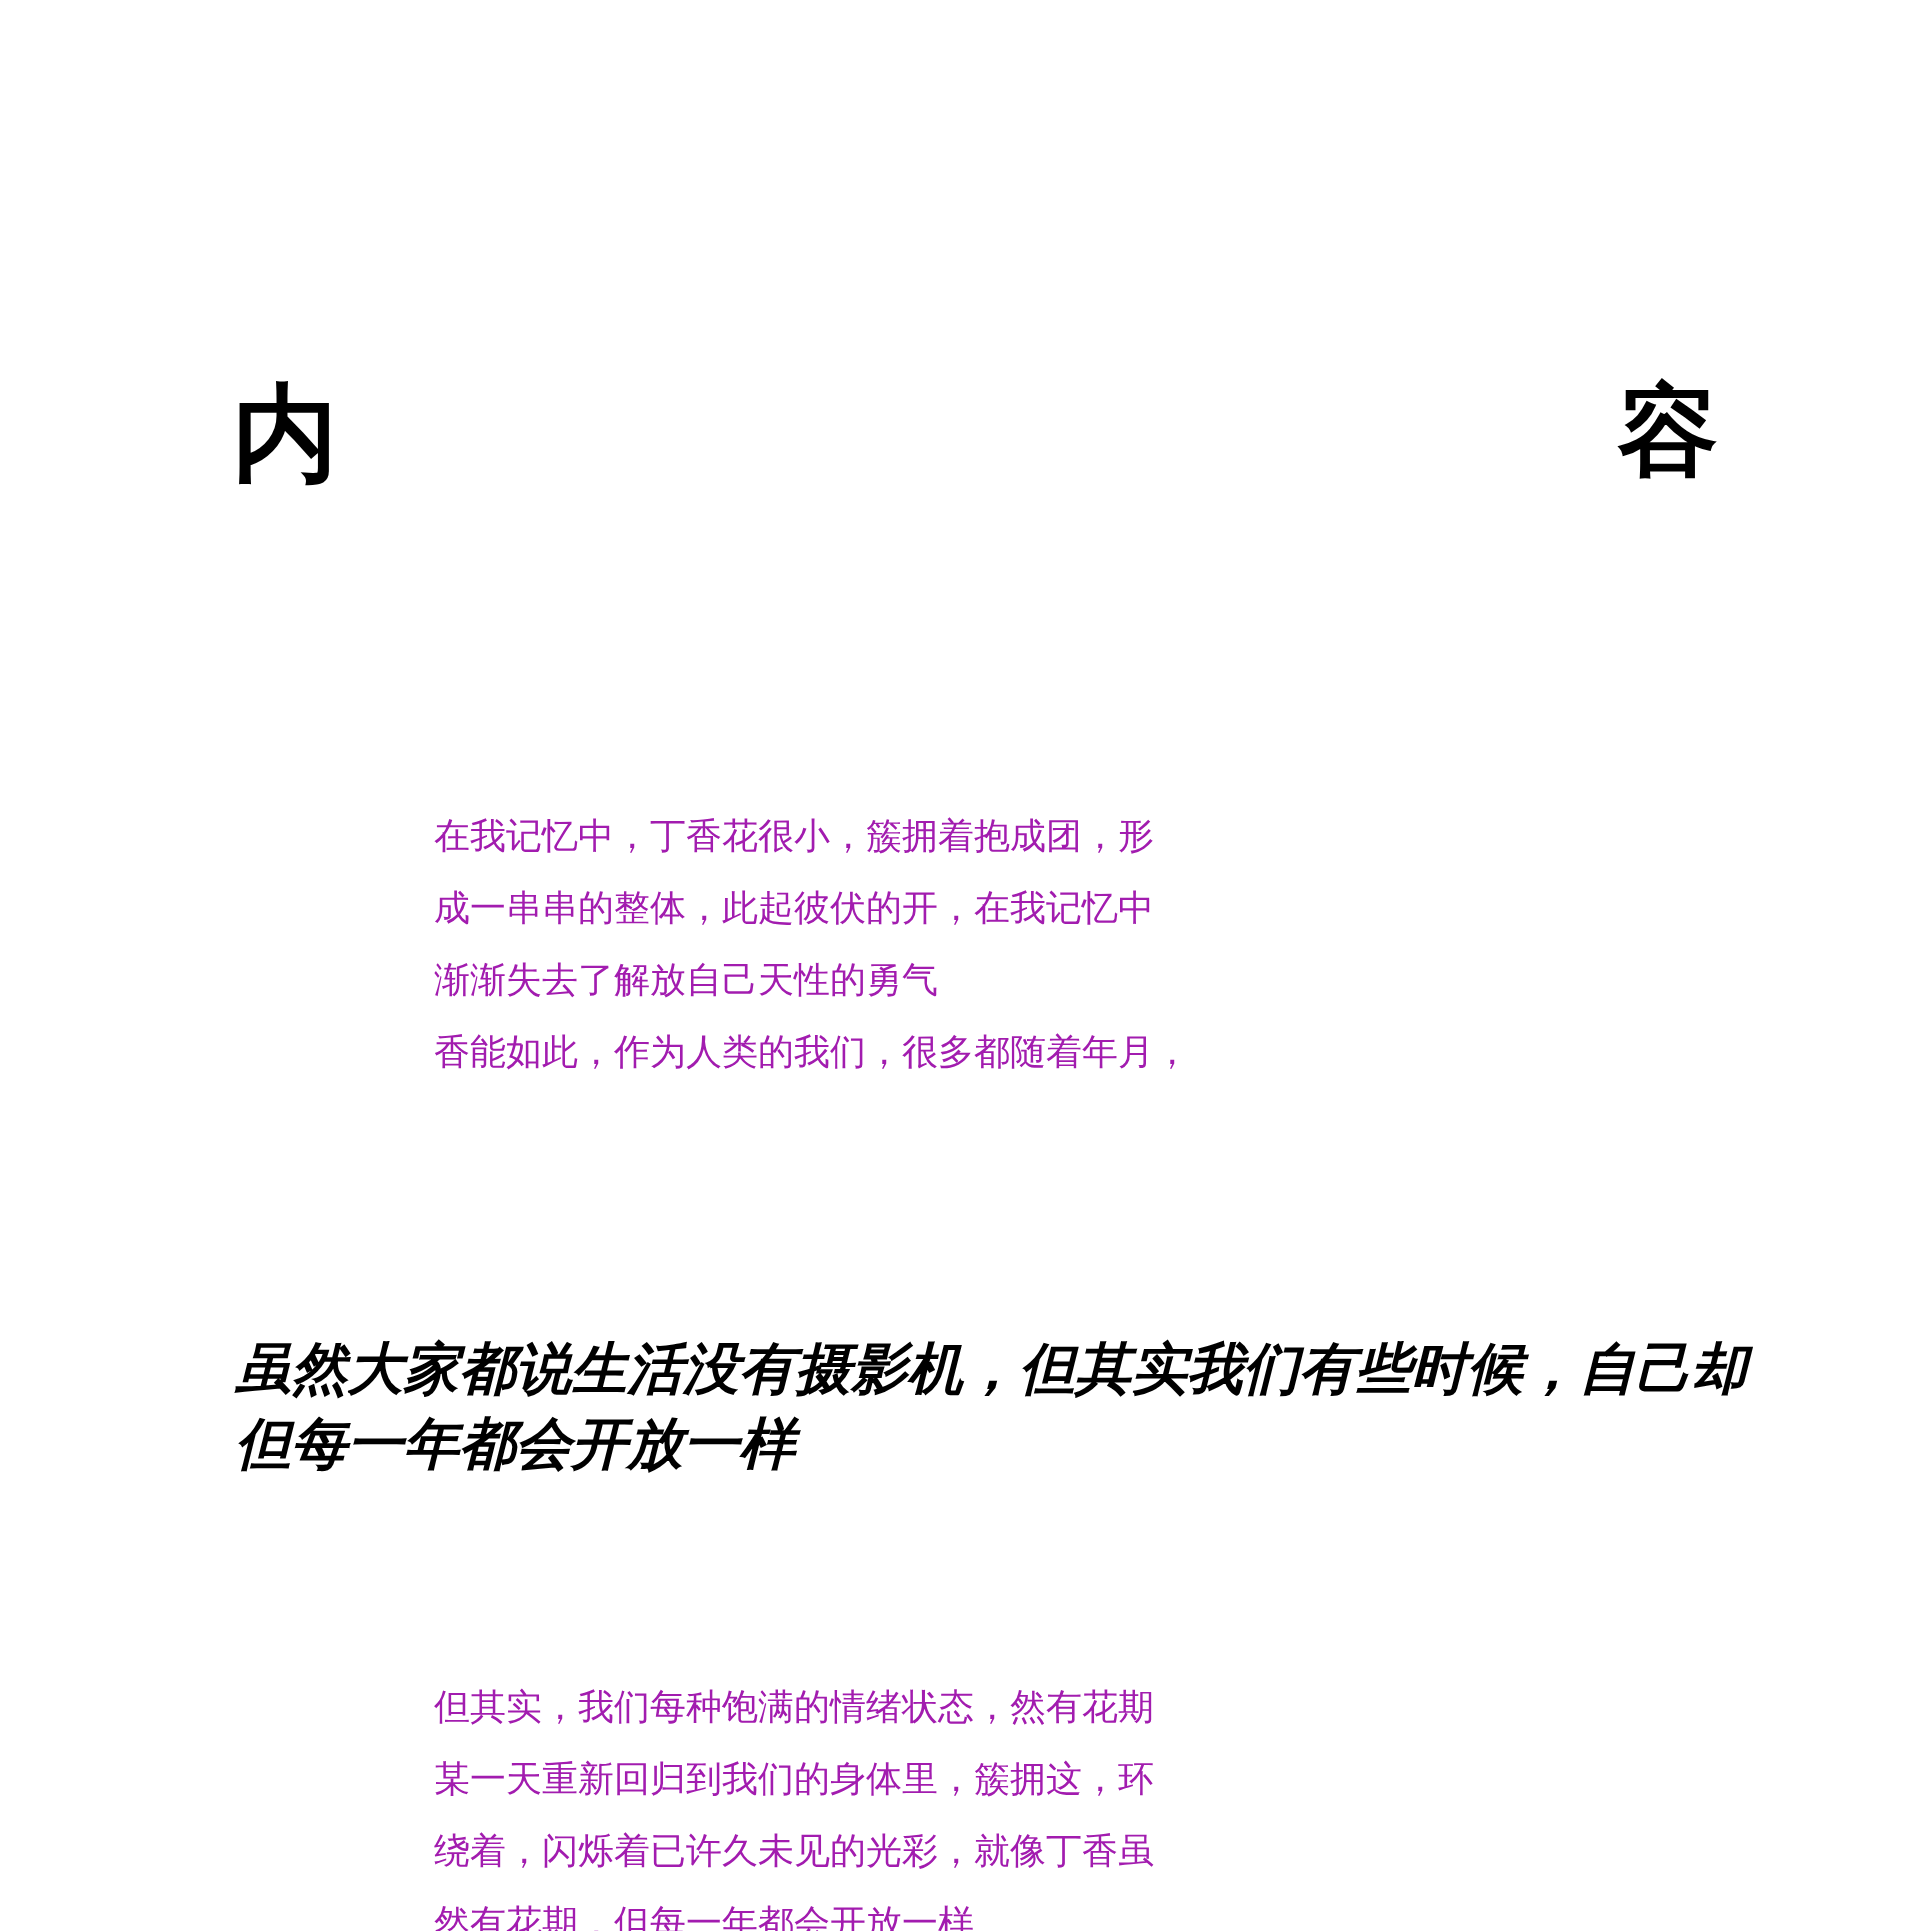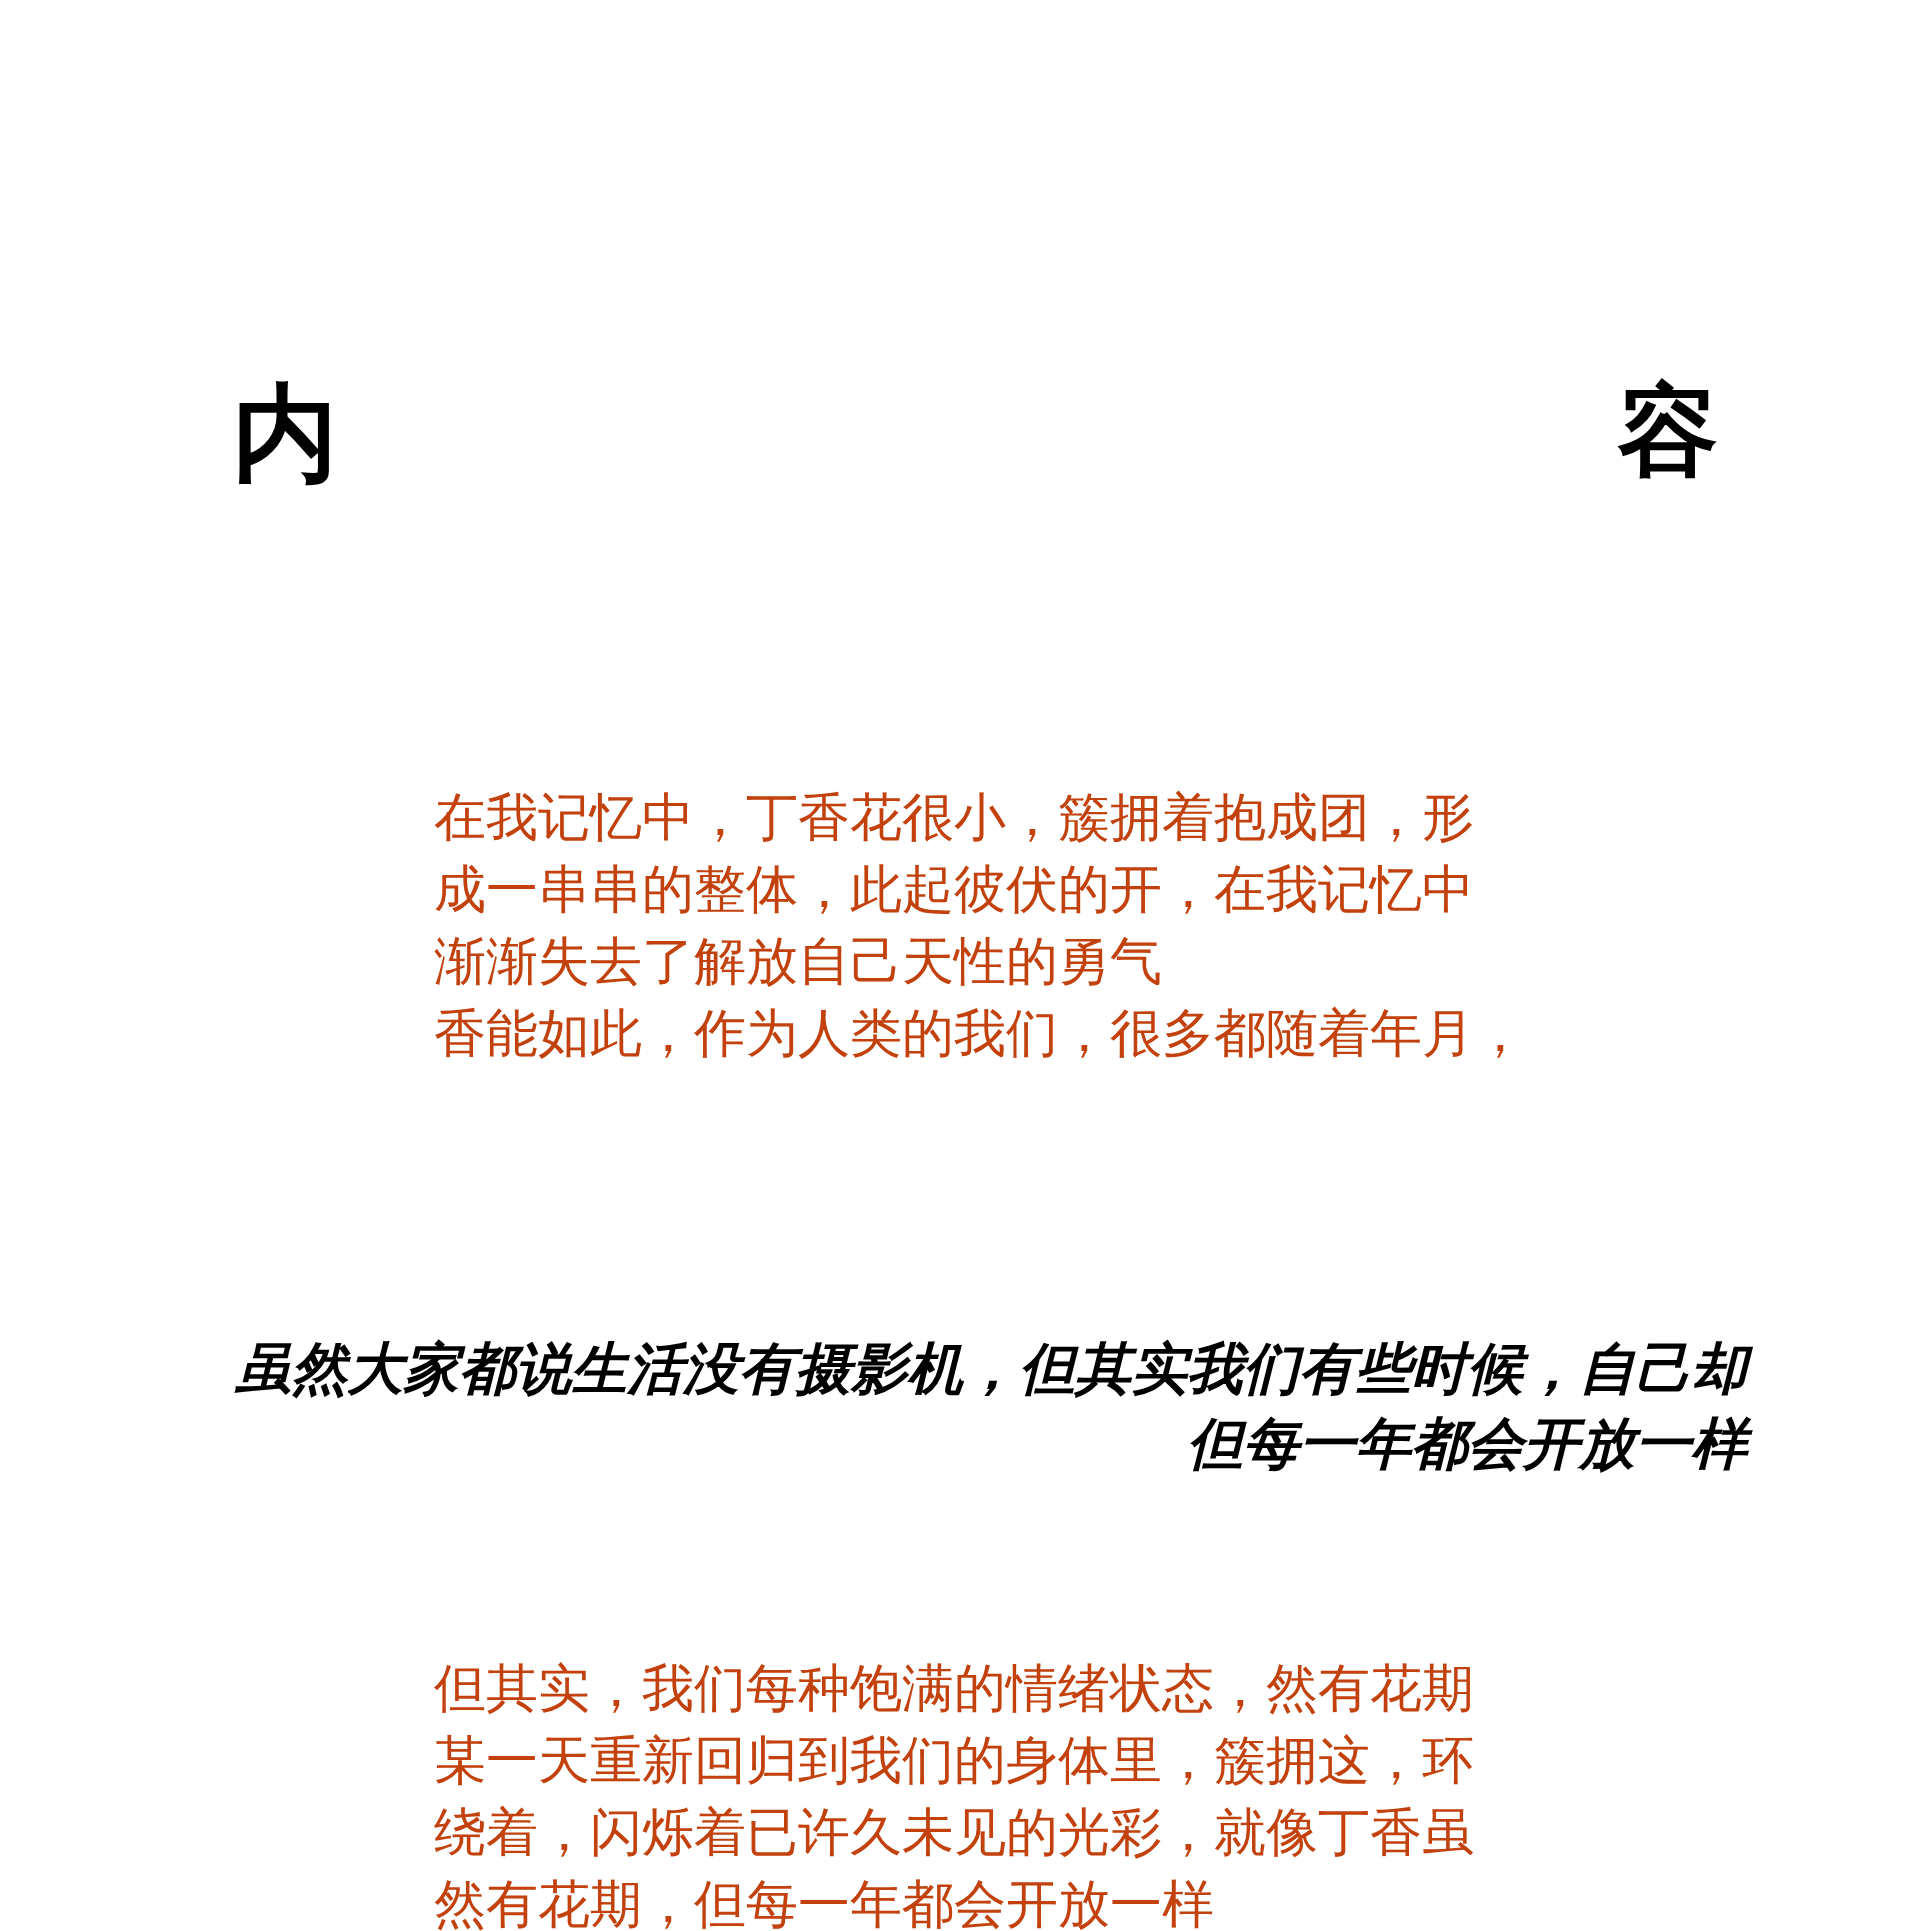--- a/index.html
+++ b/index.html
@@ -34,44 +34,45 @@
     letter-spacing: 0;
   }
   .title-char.left  { left: 232px; top: 382px; }
   .title-char.right { left: 1618px; top: 382px; font-size: 100px; }
 
   
   .para {
     position: absolute;
     font-family: "Liberation Serif", serif;
     font-weight: normal;
-    font-size: 52px;
+    font-size: 36px;
     line-height: 72px;
-    color: #c2410c;
+    color: #a21caf;
     white-space: nowrap;
+    margin-top: 18px;
   }
   .para .line { display: block; }
 
   .para-memory  { left: 434px; top: 782px; }
   .para-emotion { left: 434px; top: 1653px; }
 
   
   .para-camera {
     position: absolute;
     left: 235px;
     top: 1332px;
     font-family: "Liberation Serif", serif;
     font-weight: bold;
     font-style: italic;
     font-size: 56px;
     line-height: 75px;
     color: #000000;
     white-space: nowrap;
   }
-  .para-camera .line { display: block; text-align: right; }
+  .para-camera .line { display: block; }
 </style>
 </head>
 <body>
 
 <div class="page">
 
   <div class="title-char left">内</div>
 
   <div class="title-char right">容</div>
 

